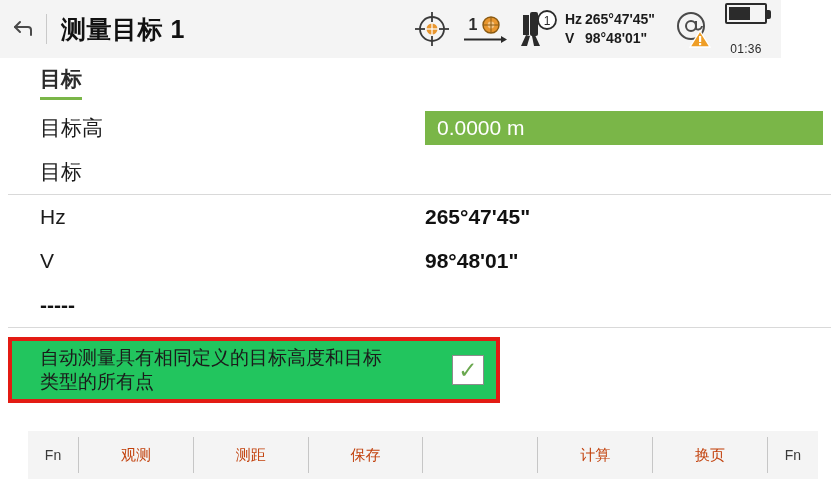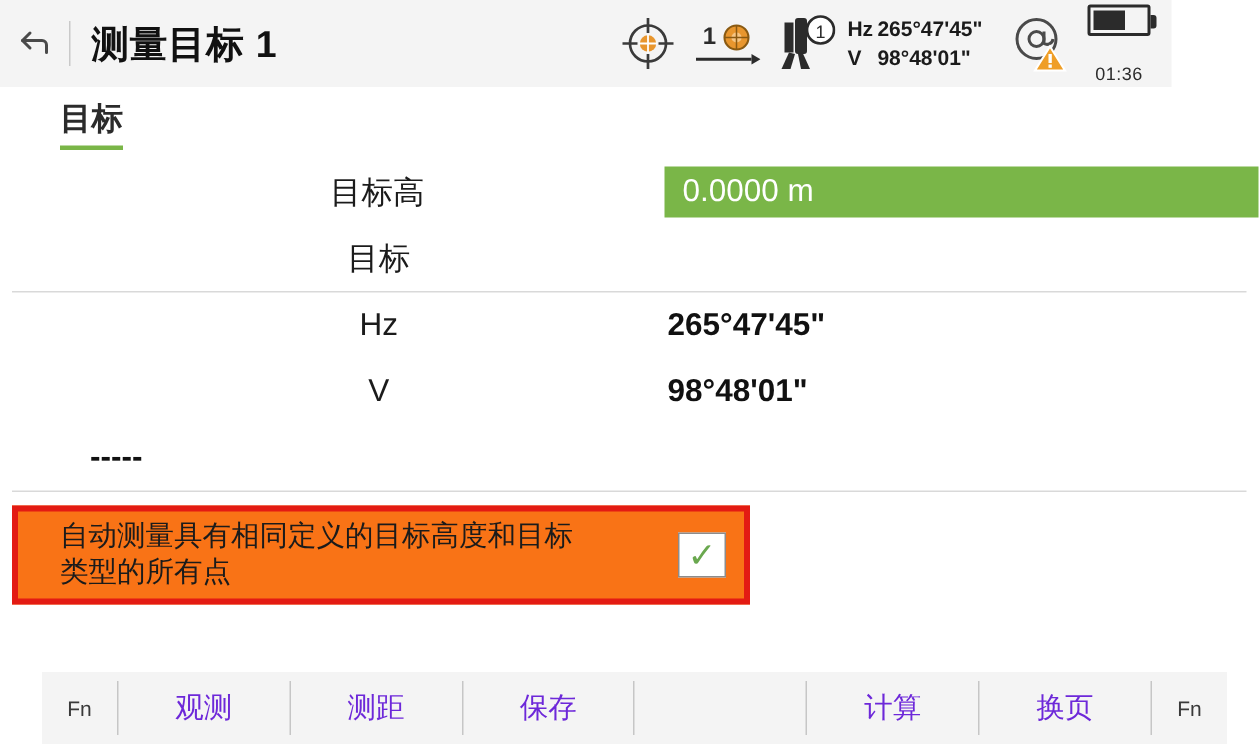--- a/index.html
+++ b/index.html
@@ -64,21 +64,21 @@
     background:#ffffff;display:flex;align-items:center;padding-left:40px;box-sizing:border-box;
   }
   .tab{
     font-size:21px;color:#2b2b2b;margin-right:18px;padding-bottom:4px;white-space:nowrap;
   }
   .tab.active{font-weight:bold;border-bottom:3px solid #7ab648;}
 
   
   .form{position:absolute;left:0;top:106px;width:839px;}
   .row{
-    display:flex;align-items:center;height:44px;padding-left:60px;box-sizing:border-box;text-align:center;
+    display:flex;align-items:center;height:44px;padding-left:40px;box-sizing:border-box;
   }
   .row .lbl{
     width:385px;font-size:21px;color:#1b1b1b;white-space:nowrap;
   }
   .row .val{font-size:21px;font-weight:bold;color:#111;white-space:nowrap;}
 
   .fld-green{
     width:398px;height:34px;background:#7ab648;color:#fff;
     display:flex;align-items:center;padding-left:12px;box-sizing:border-box;
     font-size:21px;font-weight:normal;
@@ -89,42 +89,42 @@
     padding:0 10px 0 12px;box-sizing:border-box;
     font-size:21px;font-weight:bold;color:#111;
   }
   .chev{color:#9a9a9a;font-size:26px;font-weight:normal;line-height:1;}
 
   .divider{height:1px;background:#d9d9d9;margin:0 8px;}
 
   
   .redbox{
     position:absolute;left:8px;top:337px;width:492px;height:66px;
-    border:4px solid #e31b13;box-sizing:border-box;background:#f97316;
+    border:4px solid #e31b13;box-sizing:border-box;background:#22c55e;
   }
   .cbwrap{
     position:absolute;left:0;top:0;width:100%;height:100%;
     display:flex;align-items:center;padding:0 12px 0 28px;box-sizing:border-box;
     justify-content:space-between;
   }
   .cbtext{font-size:19px;line-height:1.28;color:#1b1b1b;max-width:352px;}
   .cbox{
     width:30px;height:28px;border:1px solid #8c8c8c;background:#fff;
     display:flex;align-items:center;justify-content:center;flex:0 0 auto;
   }
   .cbox .tick{color:#6aa84f;font-size:23px;font-weight:bold;line-height:1;}
 
   
   .toolbar{
-    position:absolute;left:0;bottom:7px;left:28px;width:790px;height:48px;
+    position:absolute;left:0;bottom:24px;left:28px;width:790px;height:48px;
     background:#f4f4f4;display:flex;align-items:stretch;
   }
   .tb{
     display:flex;align-items:center;justify-content:center;
-    font-size:19px;color:#6d28d9;position:relative;white-space:nowrap;
+    font-size:15px;color:#c2410c;position:relative;white-space:nowrap;
   }
   .tb.fn{font-size:14px;color:#3a3a3a;width:50px;flex:0 0 50px;}
   .tb.key{flex:1 1 0;}
   .tb.blank{flex:1 1 0;}
   .vsep{width:1px;background:#c6c6c6;margin:6px 0;flex:0 0 1px;}
 </style>
 </head>
 <body>
 
 <div class="screen">

